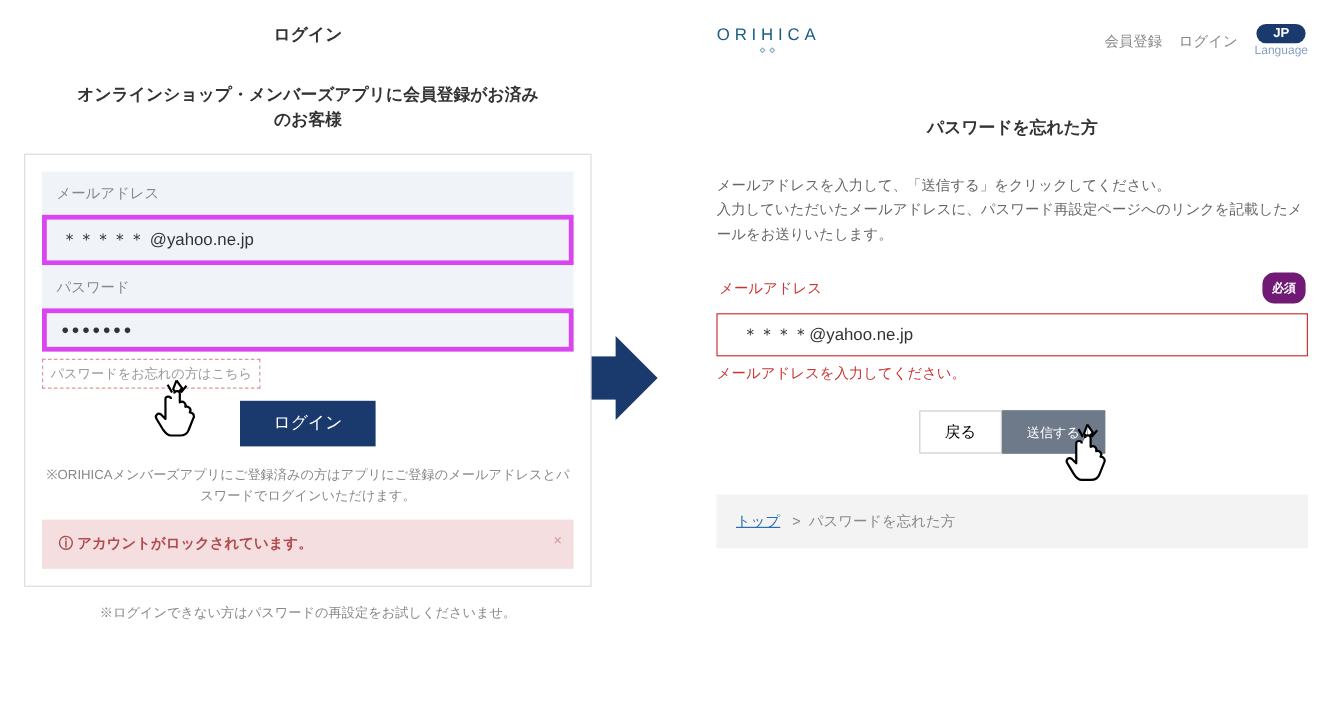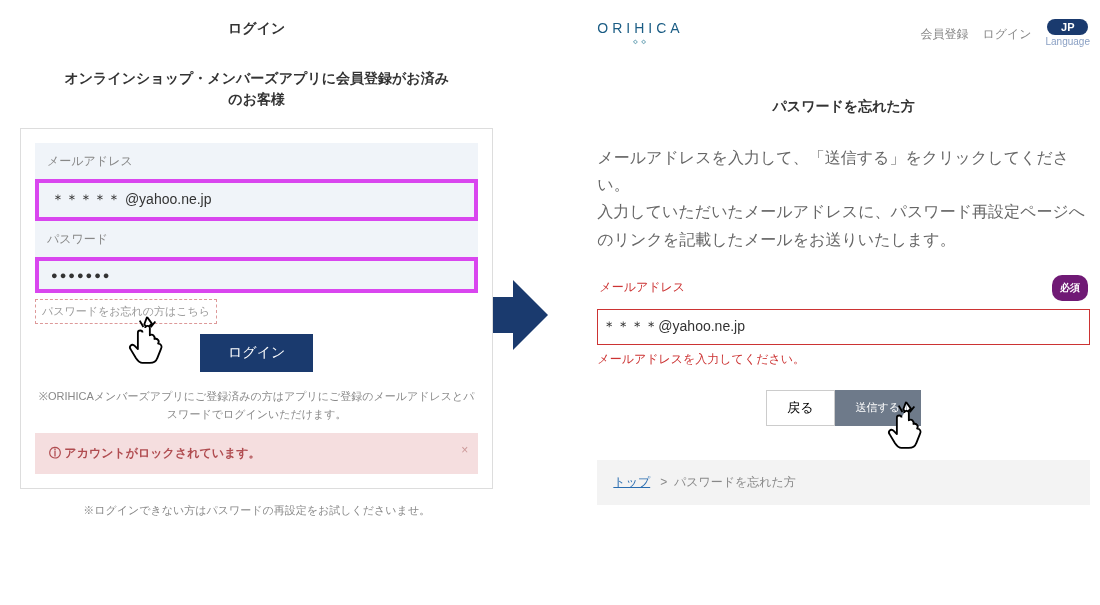--- a/index.html
+++ b/index.html
@@ -24,25 +24,25 @@
   .alert-x { position:absolute; right:10px; top:10px; color:#c99;}
   .footer-note { text-align:center; color:#888; font-size:11px; margin-top:14px;}
   
   .r-header { display:flex; align-items:flex-start; justify-content:space-between; padding:0 0 6px 0;}
   .brand { color:#1a5c84; letter-spacing:4px; font-size:14px; font-weight:400;}
   .brand-sub{ text-align:center; color:#7ab; font-size:10px; letter-spacing:2px;}
   .r-nav { display:flex; align-items:center; gap:14px; font-size:12px; color:#888;}
   .lang-chip { background:#1a3a6e; color:#fff; border-radius:12px; padding:2px 14px; font-size:11px; font-weight:bold;}
   .lang-lbl { color:#8aa0c4; font-size:10px;}
   .r-title { text-align:center; font-weight:bold; font-size:14px; margin:44px 0 28px 0;}
-  .r-desc { color:#666; font-size:16px; line-height:1.7; margin-bottom:18px;}
+  .r-desc { color:#666; font-size:12px; line-height:1.7; margin-bottom:18px;}
   .r-field-row { display:flex; align-items:center; justify-content:space-between; padding:4px 2px;}
   .r-field-label { color:#c33; font-size:12px;}
   .req-badge { background:#701a75; color:#fff; font-size:10px; border-radius:10px; padding:6px 8px; font-weight:bold;font-family:Liberation Serif, serif;}
-  .r-input { border:1px solid #c33; padding:8px 4px; font-size:14px; margin-top:4px;}
+  .r-input { border:1px solid #c33; padding:8px 20px; font-size:14px; margin-top:4px;}
   .r-err { color:#c33; font-size:12px; margin-top:6px;}
   .r-btns { display:flex; justify-content:center; gap:0; margin:22px 0 10px 0; position:relative;}
   .btn-back { background:#fff; border:1px solid #ccc; padding:8px 20px; font-size:13px;}
   .btn-send { background:#6e7a8a; color:#ffffff; border:1px solid #6e7a8a; padding:8px 20px; font-size:11px;}
   .crumb-bar { background:#f3f3f3; padding:14px 16px; font-size:12px; color:#888; margin-top:34px;}
   .crumb-bar a { color:#2a6db0; text-decoration:underline;}
   
   .hand { position:absolute; width:46px; height:56px; pointer-events:none;}
   .hand svg { width:100%; height:100%;}
 </style>

